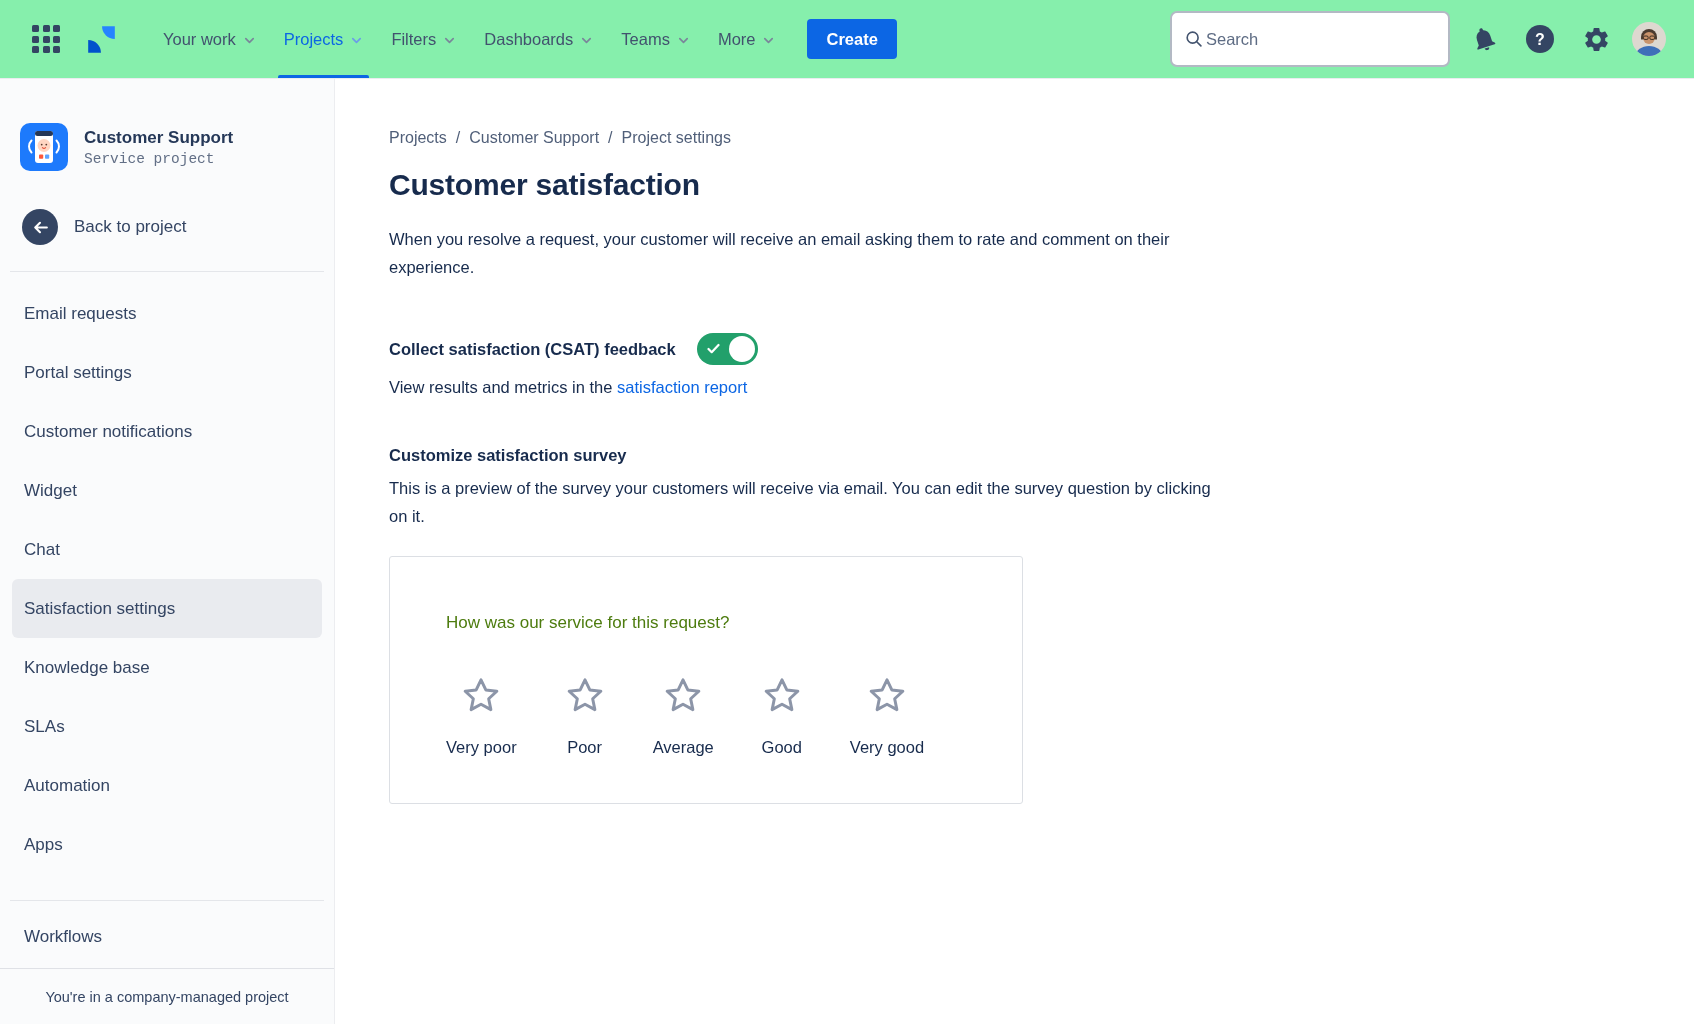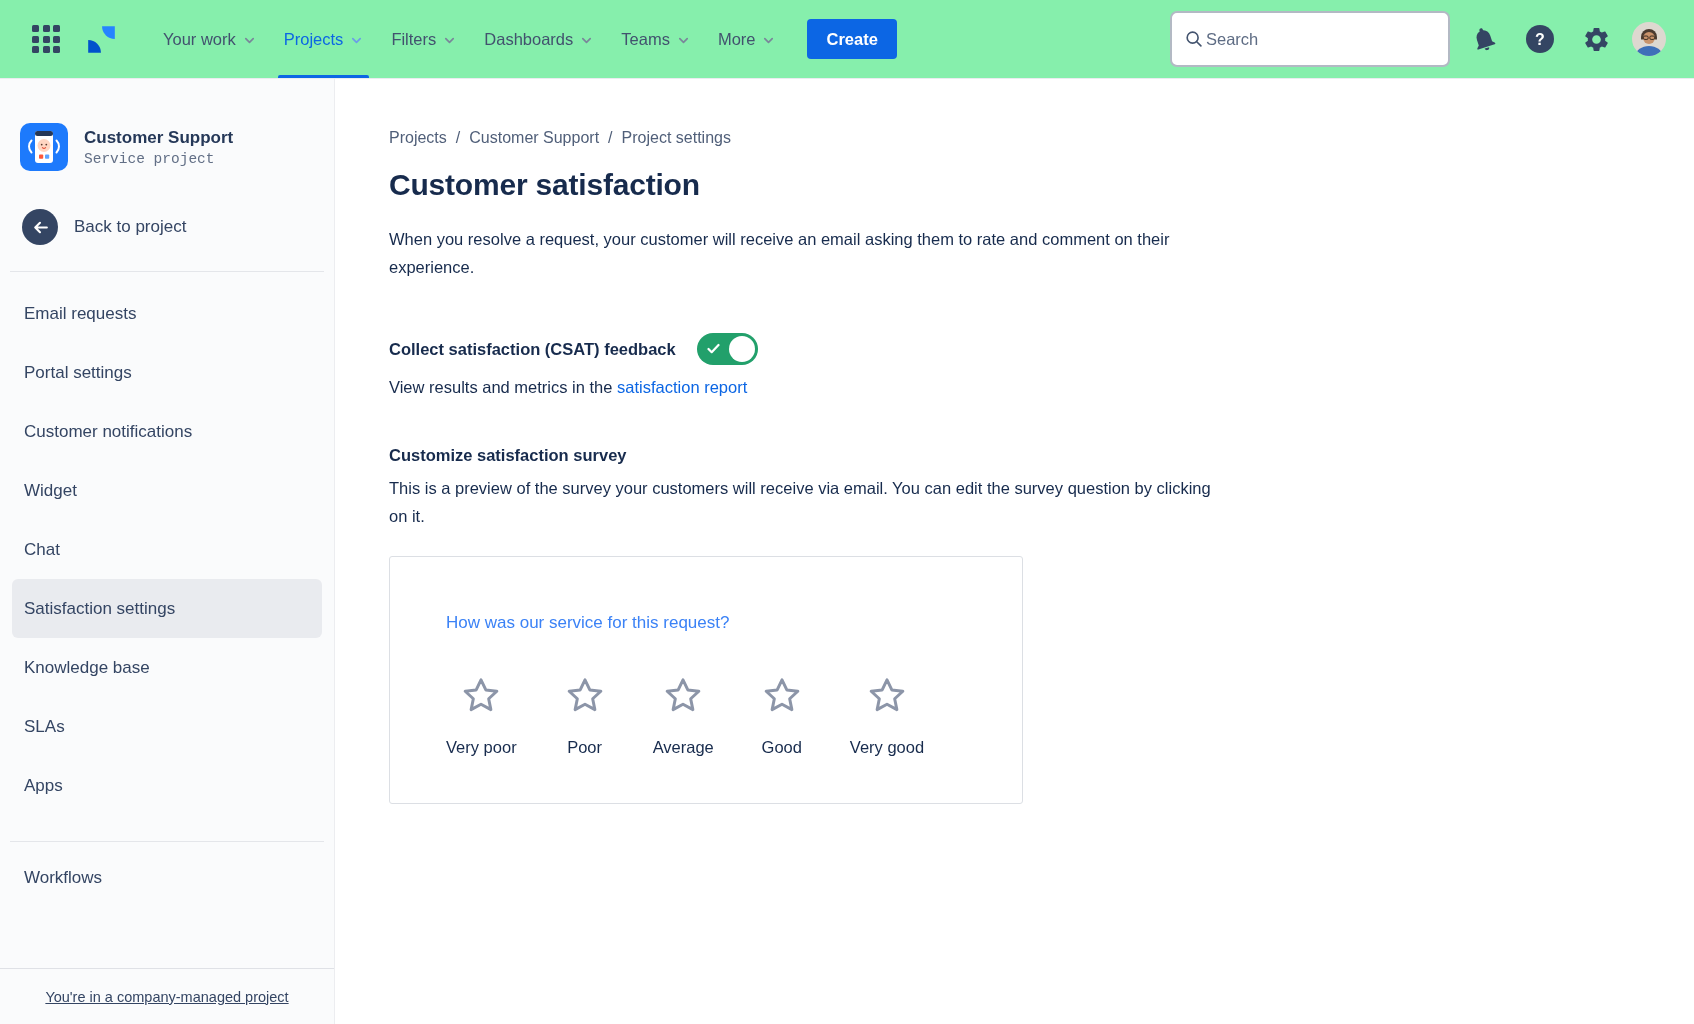--- a/index.html
+++ b/index.html
@@ -52,21 +52,21 @@
   .back-label { font-size:17px; color:#344563; }
   .divider { border:none; border-top:1px solid #E4E6EA; margin:26px 10px 0 10px; }
   ul.menu { list-style:none; margin-top:12px; }
   .menu li { height:59px; display:flex; align-items:center; margin:0 12px; padding:0 12px;
     border-radius:6px; font-size:17px; color:#344563; cursor:pointer; }
   .menu li.active { background:#E9EBEF; }
   .workflows-item { height:59px; display:flex; align-items:center; margin:6px 12px 0 12px;
     padding:0 12px; font-size:17px; color:#344563; cursor:pointer; }
   .sidebar-footer { margin-top:auto; border-top:1px solid #DFE1E6; height:56px;
     display:flex; align-items:center; justify-content:center; font-size:14.5px;
-    color:#344563; text-align:center;text-decoration:underline; }
+    color:#344563; text-align:center; }
 
   
   main { background:#fff; padding:50px 60px 0 54px; overflow:hidden; }
   .breadcrumb { display:flex; align-items:center; font-size:16px; color:#505F79; }
   .breadcrumb a { color:#505F79; text-decoration:none; cursor:pointer; }
   .breadcrumb .sep { margin:0 9px; color:#505F79; }
   h1 { font-size:30px; font-weight:700; letter-spacing:-0.2px; color:#172B4D; margin-top:21px; }
   .intro { margin-top:23px; font-size:16.5px; line-height:28px; max-width:800px; color:#172B4D; }
   .toggle-row { margin-top:52px; display:flex; align-items:center; gap:21px; }
   .toggle-label { font-size:16.5px; font-weight:700; color:#172B4D; }
@@ -74,21 +74,21 @@
     background:#22A06B; cursor:pointer; }
   .toggle .check { position:absolute; left:10px; top:10px; }
   .toggle .knob { position:absolute; right:3px; top:3px; width:26px; height:26px;
     border-radius:50%; background:#fff; }
   .metrics { margin-top:13px; font-size:16.5px; color:#172B4D; }
   .metrics a { color:#0C66E4; text-decoration:none; cursor:pointer; }
   h3 { margin-top:49px; font-size:16.5px; font-weight:700; color:#172B4D; }
   .desc { margin-top:9px; font-size:16.5px; line-height:28px; max-width:830px; color:#172B4D; }
   .survey-card { margin-top:26px; width:634px; border:1px solid #DCDFE4; border-radius:3px;
     background:#fff; padding:56px 40px 46px 56px; }
-  .question { font-size:17px; color:#3b82f6; cursor:pointer; }
+  .question { font-size:17px; color:#4d7c0f; cursor:pointer; }
   .ratings { display:flex; gap:46px; margin-top:42px; }
   .rating { display:flex; flex-direction:column; align-items:center; min-width:44px;
     cursor:pointer; }
   .rating .lbl { margin-top:21px; font-size:16.5px; color:#172B4D; white-space:nowrap; }
 </style>
 </head>
 <body>
 
 <div class="app">
 
@@ -232,20 +232,21 @@
 
     <ul class="menu">
       <li>Email requests</li>
       <li>Portal settings</li>
       <li>Customer notifications</li>
       <li>Widget</li>
       <li>Chat</li>
       <li class="active">Satisfaction settings</li>
       <li>Knowledge base</li>
       <li>SLAs</li>
+      <li>Automation</li>
       <li>Apps</li>
     </ul>
 
     <hr class="divider">
 
     <div class="workflows-item">Workflows</div>
 
     <div class="sidebar-footer">You're in a company-managed project</div>
   </aside>
 

